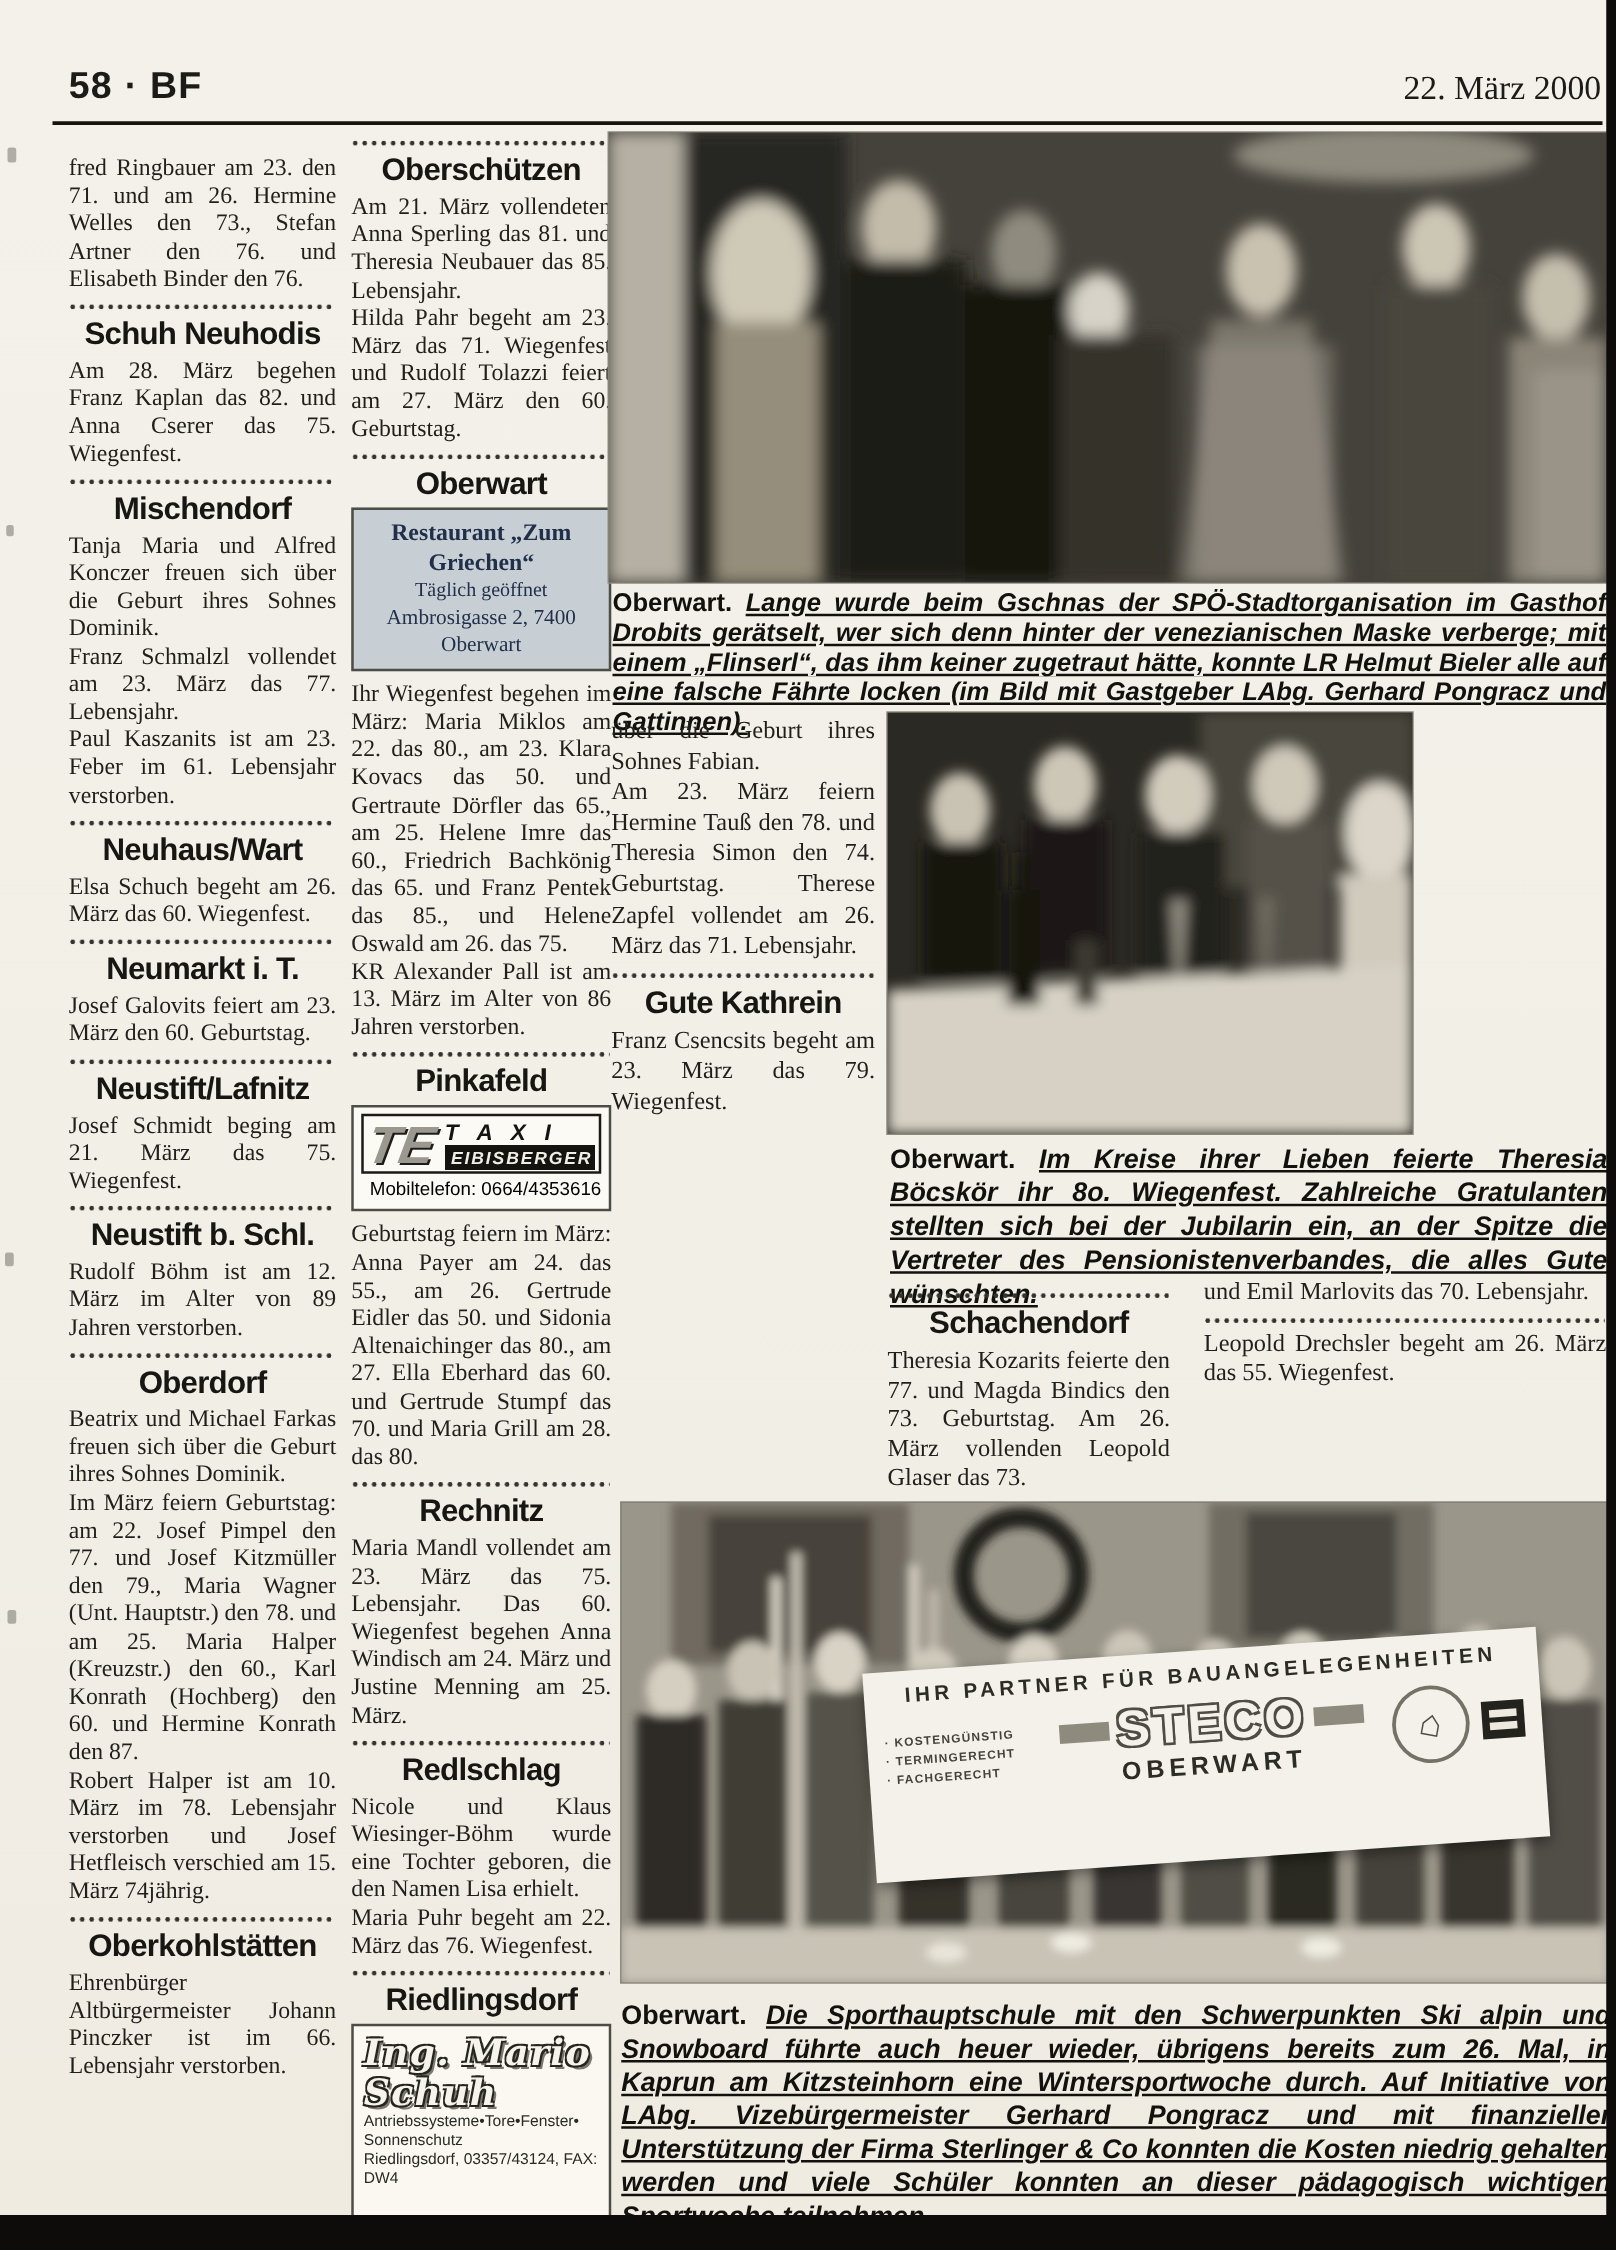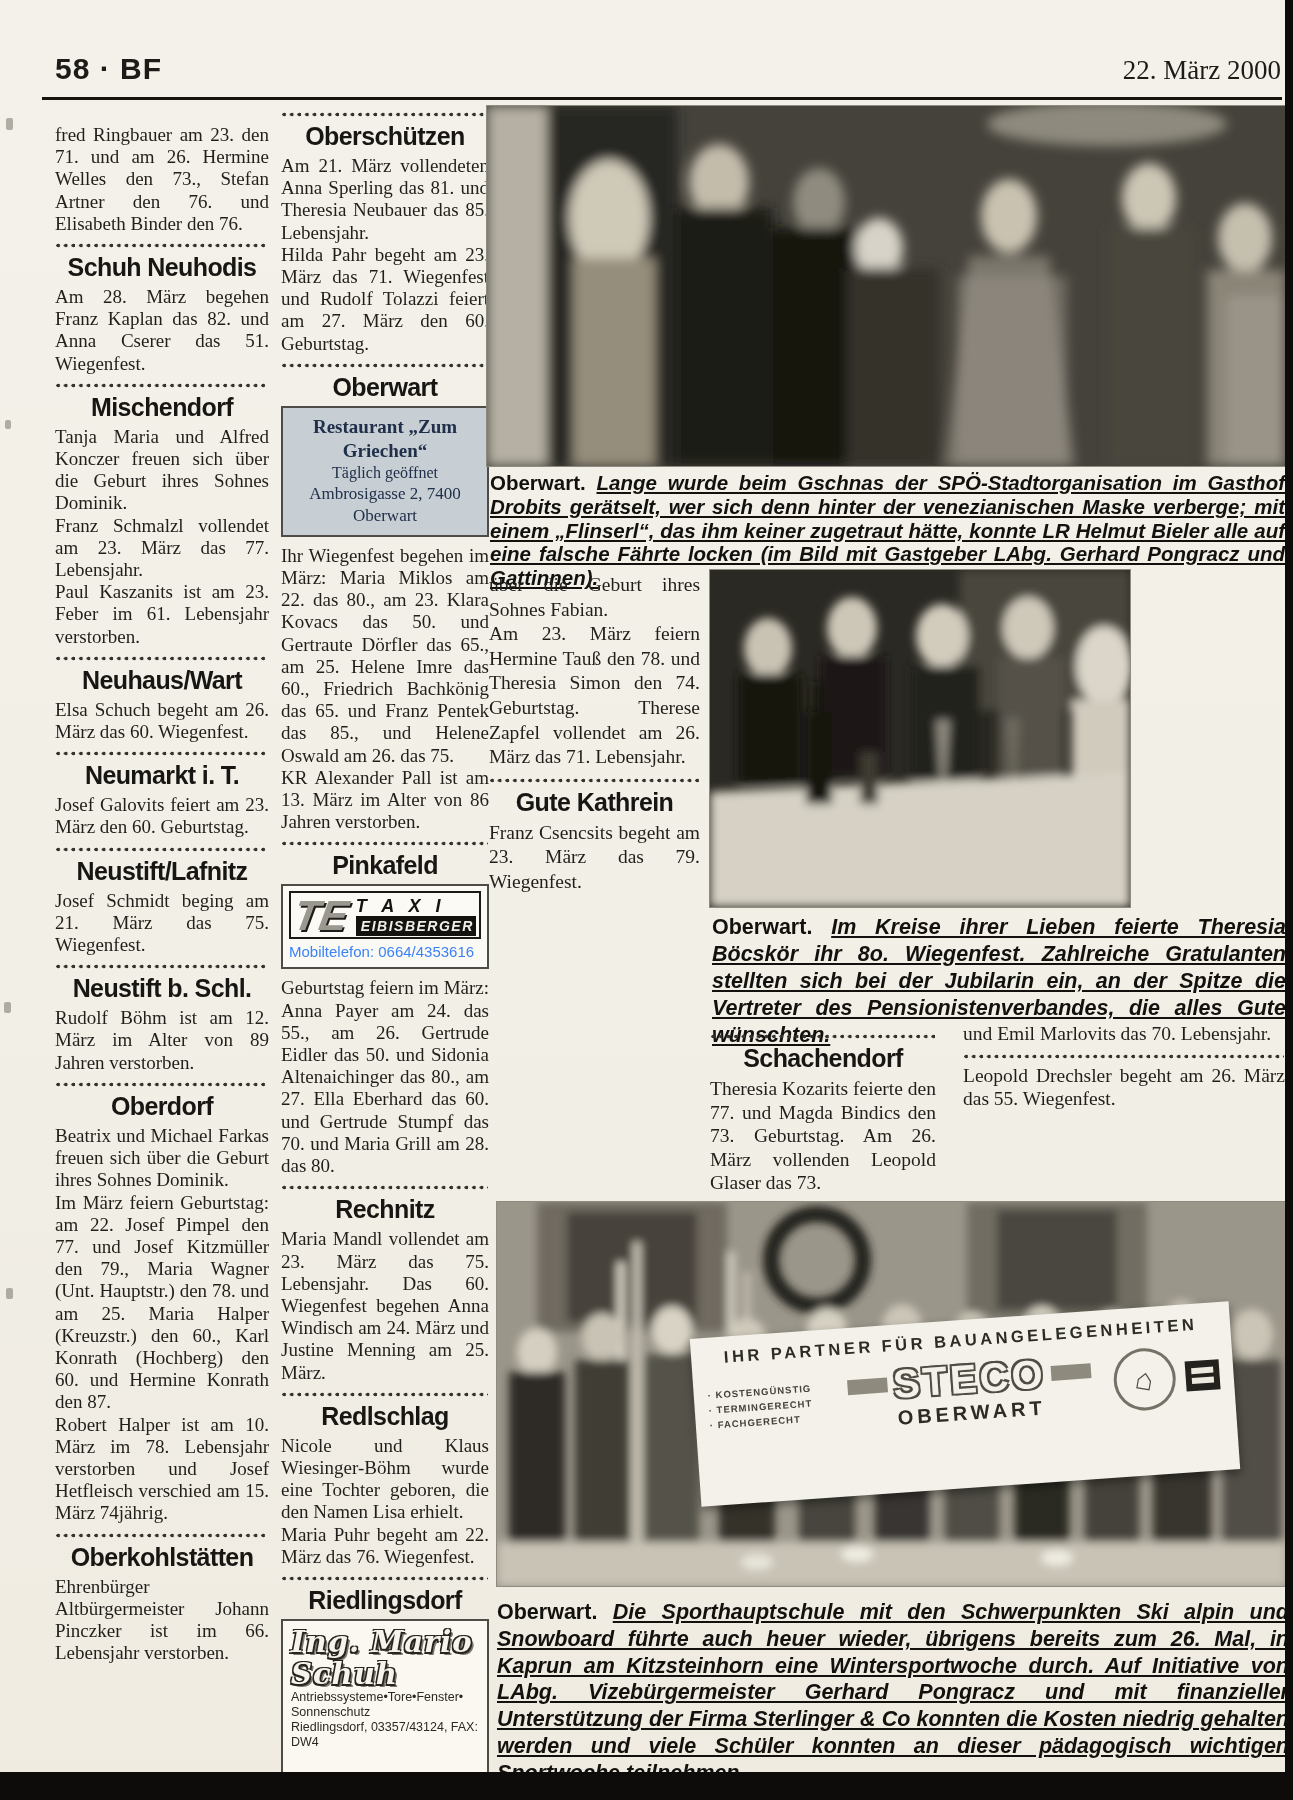--- a/index.html
+++ b/index.html
@@ -29,21 +29,21 @@
   .ad-rest .l2{font:16px/20px "Liberation Serif",serif;}
   .ad-rest .l3{font:17px/22px "Liberation Serif",serif;}
   .ad-taxi{background:#fbfaf5;padding:5px 6px 6px;}
   .taxi-row{display:flex;align-items:flex-start;justify-content:center;gap:8px;border:2px solid #1b1a16;padding:3px 4px 1px;}
   .taxi-te{font:italic 900 42px/40px "Liberation Sans",sans-serif;color:#9b9890;
            text-shadow:2px 2px 0 #1d1c19;transform:skewX(-10deg);}
   .taxi-right{flex:1;max-width:120px;}
   .taxi-word{font:italic 800 18px/20px "Liberation Sans",sans-serif;letter-spacing:5px;color:#14130f;white-space:nowrap;}
   .taxi-name{background:#14130f;color:#f0eee6;font:italic 700 14px/18px "Liberation Sans",sans-serif;
              letter-spacing:1.5px;padding:1px 5px;white-space:nowrap;}
-  .taxi-phone{font:15px/19px "Liberation Sans",sans-serif;text-align:left;margin-top:3px;color:#3b82f6;}
+  .taxi-phone{font:15px/19px "Liberation Sans",sans-serif;text-align:right;margin-top:3px;color:#000000;}
   .ad-schuh{background:#faf8f1;padding:5px 8px 24px;}
   .schuh-name{font:italic 800 29px/32px "DejaVu Serif",serif;color:#f5f3ec;letter-spacing:1px;
       text-shadow:-1.5px -1.5px 0 #26251f,1.5px -1.5px 0 #26251f,-1.5px 1.5px 0 #26251f,
                   1.5px 1.5px 0 #26251f,3px 3px 0 #7b786e;}
   .schuh-s{font:12.5px/15px "Liberation Sans",sans-serif;color:#2a2924;}
   
   .photo{position:absolute;background:#6d6a61;box-shadow:0 0 0 1px #8e8b80;}
   .photo svg{display:block;width:100%;height:100%;}
   .cap{position:absolute;font-family:"Liberation Sans",sans-serif;font-weight:700;color:#12110e;
        text-align:justify;margin:0;}
@@ -80,21 +80,21 @@
 
   <div class="pagenum">58 · BF</div>
   <div class="dateline">22. März 2000</div>
   <div class="headrule"></div>
 
   <div class="colabs" style="left:55px;top:124px;width:214px;">
     <p class="bd">fred Ringbauer am 23. den 71. und am 26. Hermine Welles den 73., Stefan Artner den 76. und Elisabeth Binder den 76.</p>
     <section class="sec">
       <div class="dots"></div>
       <h2 class="hd">Schuh Neuhodis</h2>
-      <p class="bd">Am 28. März begehen Franz Kaplan das 82. und Anna Cserer das 51. Wiegenfest.</p>
+      <p class="bd">Am 28. März begehen Franz Kaplan das 82. und Anna Cserer das 75. Wiegenfest.</p>
     </section>
     <section class="sec">
       <div class="dots"></div>
       <h2 class="hd">Mischendorf</h2>
       <p class="bd">Tanja Maria und Alfred Konczer freuen sich über die Geburt ihres Sohnes Dominik.
 Franz Schmalzl vollendet am 23. März das 77. Lebensjahr.
 Paul Kaszanits ist am 23. Feber im 61. Lebensjahr verstorben.</p>
     </section>
     <section class="sec">
       <div class="dots"></div>

